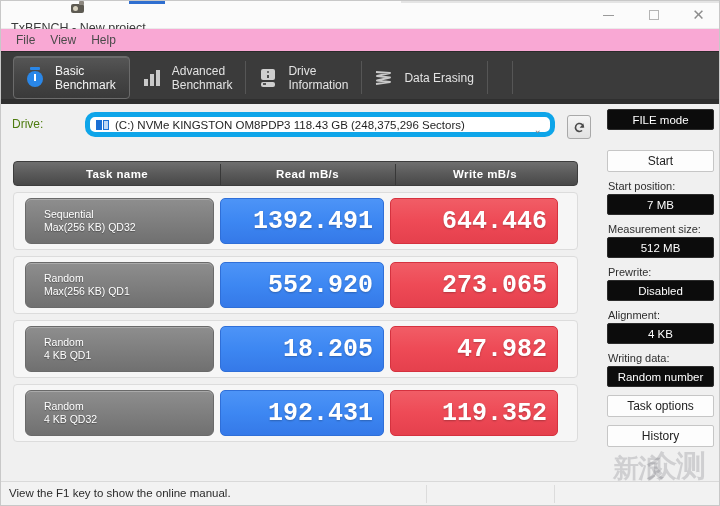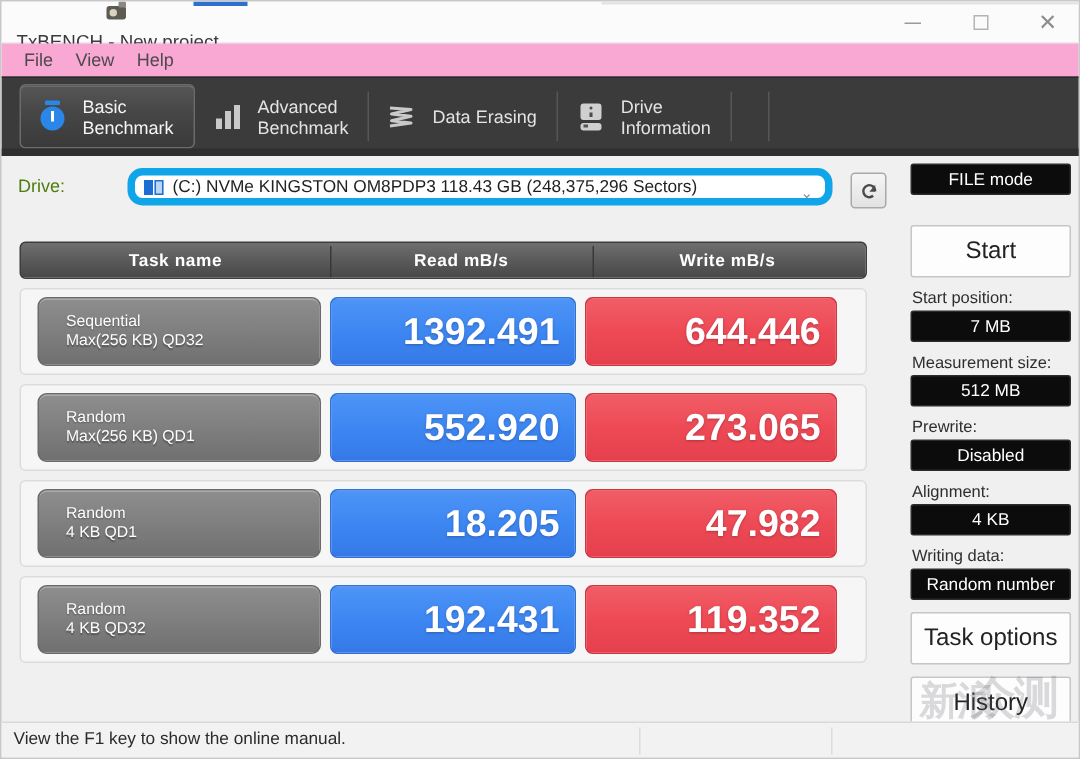--- a/index.html
+++ b/index.html
@@ -389,21 +389,21 @@
   }
   .val-cell {
     height: 46px;
     border-radius: 5px;
     box-sizing: border-box;
     display: flex;
     align-items: center;
     justify-content: flex-end;
     padding-right: 10px;
     margin-left: 6px;
-    font-family: Liberation Sans, sans-serif;
+    font-family: Liberation Mono, monospace;
     font-size: 25px;
     font-weight: bold;
     color: #ffffff;
     letter-spacing: 0px;
     text-shadow: 0 1px 2px rgba(0,0,0,0.25);
   }
   .val-read {
     width: 164px;
     background: linear-gradient(180deg,#4d94f7 0%, #3d87f2 50%, #3579e8 100%);
     border: 1px solid #2f6fd8;
@@ -427,29 +427,29 @@
     border-radius: 2px;
     box-sizing: border-box;
     display: flex;
     align-items: center;
     justify-content: center;
     font-size: 11.5px;
     color: #ffffff;
     margin-left: 6px;
   }
   .btn-white {
-    width: 107px; height: 35px;
+    width: 107px; height: 22px;
     background: #fdfdfd;
     border: 1px solid #c6c6c6;
     border-radius: 2px;
     box-sizing: border-box;
     display: flex;
     align-items: center;
     justify-content: center;
-    font-size: 16px;
+    font-size: 12px;
     color: #222222;
     margin-left: 6px;
   }
   .rlabel {
     font-size: 11px;
     color: #2e2e2e;
     margin-left: 7px;
     margin-bottom: 2px;
   }
   .gap-a { height: 20px; }
@@ -546,43 +546,43 @@
 
       <div class="tab">
         <span class="divider"></span>
         <span class="tab-icon ico-bars">
           <span class="b b1"></span>
             <span class="b b2"></span>
             <span class="b b3"></span>
         </span>
         <span class="tab-label">Advanced
 Benchmark</span>
-      </div>
-
-      <div class="tab">
-        <span class="divider"></span>
-        <span class="tab-icon ico-erase">
-          <svg width="18" height="16" viewBox="0 0 18 16">
-            <path d="M1 2 L15 3 L2 6 L15 7.5 L2 10.5 L15 12 L1 14" stroke="#c9c9c9" stroke-width="2" fill="none" stroke-linejoin="round"></path>
-          </svg>
-        </span>
-        <span class="tab-label">Data Erasing</span>
       </div>
 
       <div class="tab">
         <span class="divider"></span>
         <span class="tab-icon ico-drive">
           <span class="d-top"></span>
             <span class="d-dot1"></span>
             <span class="d-dot2"></span>
           <span class="d-bot"></span>
             <span class="d-led"></span>
         </span>
         <span class="tab-label">Drive
 Information</span>
+      </div>
+
+      <div class="tab">
+        <span class="divider"></span>
+        <span class="tab-icon ico-erase">
+          <svg width="18" height="16" viewBox="0 0 18 16">
+            <path d="M1 2 L15 3 L2 6 L15 7.5 L2 10.5 L15 12 L1 14" stroke="#c9c9c9" stroke-width="2" fill="none" stroke-linejoin="round"></path>
+          </svg>
+        </span>
+        <span class="tab-label">Data Erasing</span>
       </div>
 
       <div class="tab">
         <span class="divider"></span>
       </div>
     </div>
   </div>
 
   <div class="drive-row">
     <span class="drive-label">Drive:</span>

